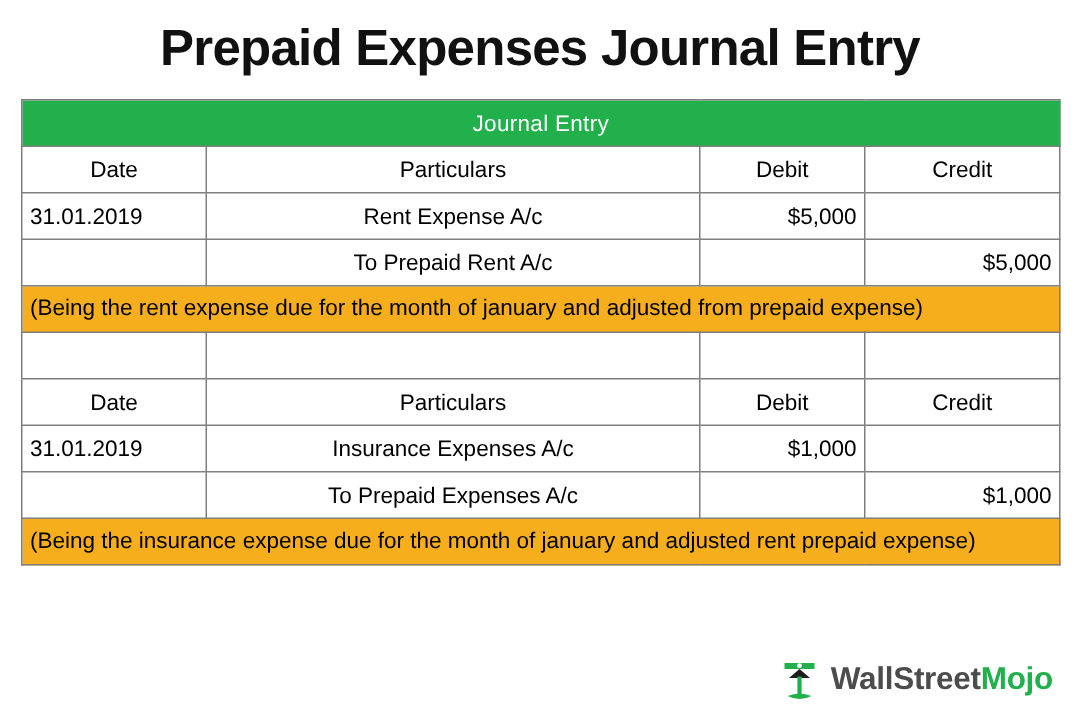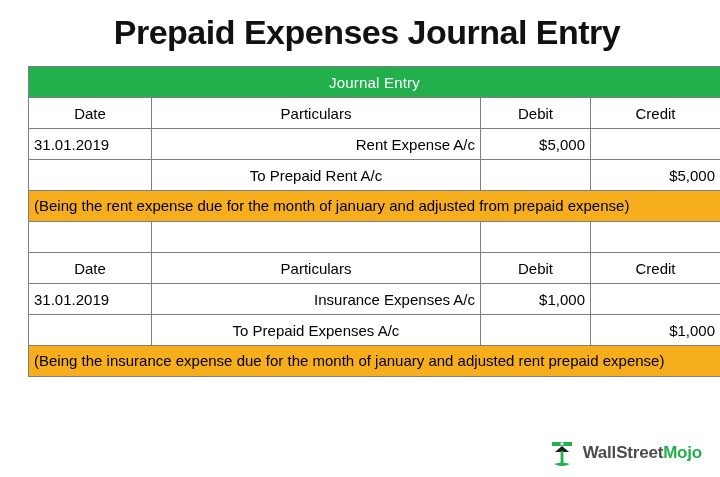--- a/index.html
+++ b/index.html
@@ -12,21 +12,21 @@
     background: #ffffff;
     font-family: "Liberation Sans", sans-serif;
     color: #000000;
     overflow: hidden;
   }
   .page {
     position: relative;
     width: 720px;
     height: 477px;
     box-sizing: border-box;
-    padding: 8px 14px 0 28px;
+    padding: 8px 14px 0 14px;
   }
   .title {
     text-align: center;
     font-size: 34px;
     font-weight: bold;
     letter-spacing: -0.5px;
     margin: 6px 0 10px 0;
     line-height: 1.1;
     color: #111111;
   }
@@ -50,21 +50,21 @@
     font-weight: bold;
     text-align: center;
     font-size: 15px;
     letter-spacing: 0.2px;
   }
   .col-head {
     text-align: center;
     font-weight: bold;
   }
   .cell-date { text-align: left; }
-  .cell-particulars { text-align: right; }
+  .cell-particulars { text-align: center; }
   .cell-indent { text-align: center; padding-left: 48px; }
   .cell-amount { text-align: right; }
   .narration {
     background: #f6ae1c;
     font-weight: bold;
     text-align: left;
     line-height: 1.35;
     padding: 4px 6px;
   }
   .spacer-row td {
@@ -84,21 +84,21 @@
     display: flex;
     align-items: center;
     gap: 6px;
   }
   .logo-mark {
     width: 30px;
     height: 32px;
     position: relative;
   }
   .logo-text {
-    font-size: 17px;
+    font-size: 21px;
     font-weight: bold;
     color: #4c4c4c;
     letter-spacing: -0.2px;
   }
   .logo-text .mojo { color: #21b04b; }
 </style>
 </head>
 <body>
 
 <div class="page">

